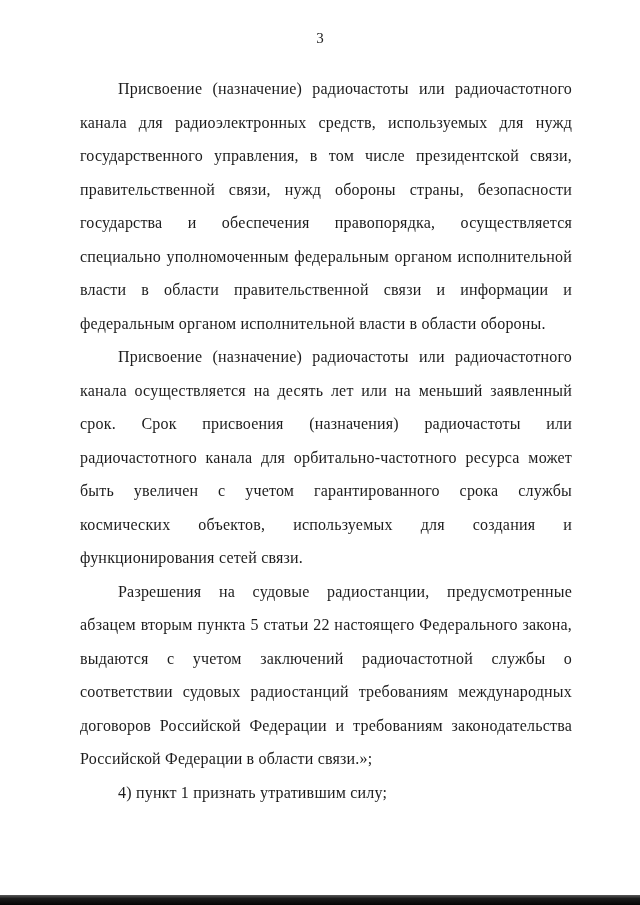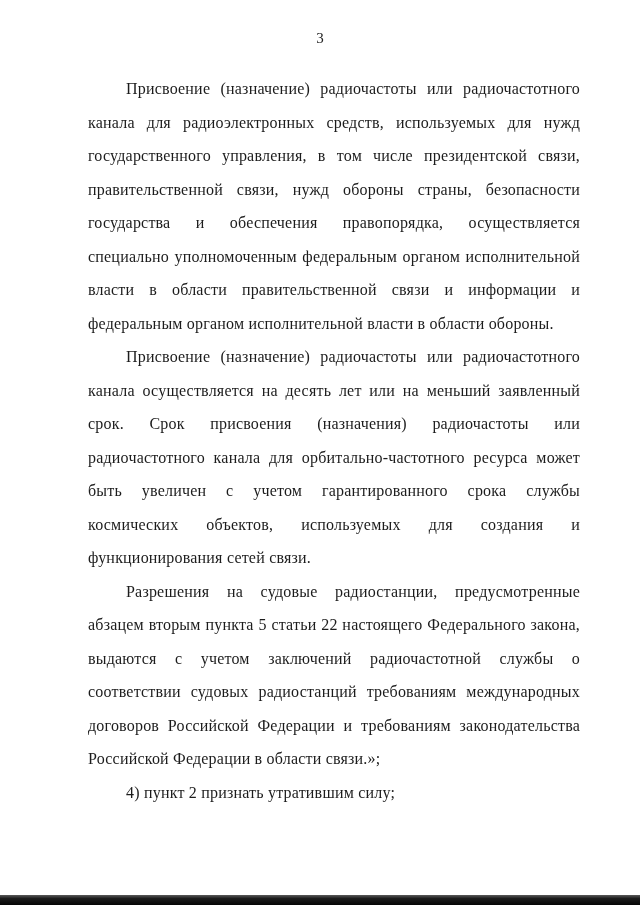--- a/index.html
+++ b/index.html
@@ -21,21 +21,21 @@
     top: 30px;
     left: 0;
     width: 100%;
     text-align: center;
     font-size: 15px;
     color: #222;
   }
   .text-block {
     position: absolute;
     top: 72px;
-    left: 88px;
+    left: 80px;
     width: 492px;
     font-size: 16px;
     line-height: 33.5px;
     text-align: justify;
     letter-spacing: 0.2px;
   }
   .text-block p {
     margin: 0;
     text-indent: 38px;
   }
@@ -55,18 +55,18 @@
 <body>
 
 <div class="page">
 
   <div class="page-number">3</div>
 
   <div class="text-block">
     <p>Присвоение (назначение) радиочастоты или радиочастотного канала для радиоэлектронных средств, используемых для нужд государственного управления, в том числе президентской связи, правительственной связи, нужд обороны страны, безопасности государства и обеспечения правопорядка, осуществляется специально уполномоченным федеральным органом исполнительной власти в области правительственной связи и информации и федеральным органом исполнительной власти в области обороны.</p>
     <p>Присвоение (назначение) радиочастоты или радиочастотного канала осуществляется на десять лет или на меньший заявленный срок. Срок присвоения (назначения) радиочастоты или радиочастотного канала для орбитально-частотного ресурса может быть увеличен с учетом гарантированного срока службы космических объектов, используемых для создания и функционирования сетей связи.</p>
     <p>Разрешения на судовые радиостанции, предусмотренные абзацем вторым пункта 5 статьи 22 настоящего Федерального закона, выдаются с учетом заключений радиочастотной службы о соответствии судовых радиостанций требованиям международных договоров Российской Федерации и требованиям законодательства Российской Федерации в области связи.»;</p>
-    <p class="last">4) пункт 2 признать утратившим силу;</p>
+    <p class="last">4) пункт 1 признать утратившим силу;</p>
   </div>
 
   <div class="scan-edge"></div>
 
 </div>
 
 </body></html>

